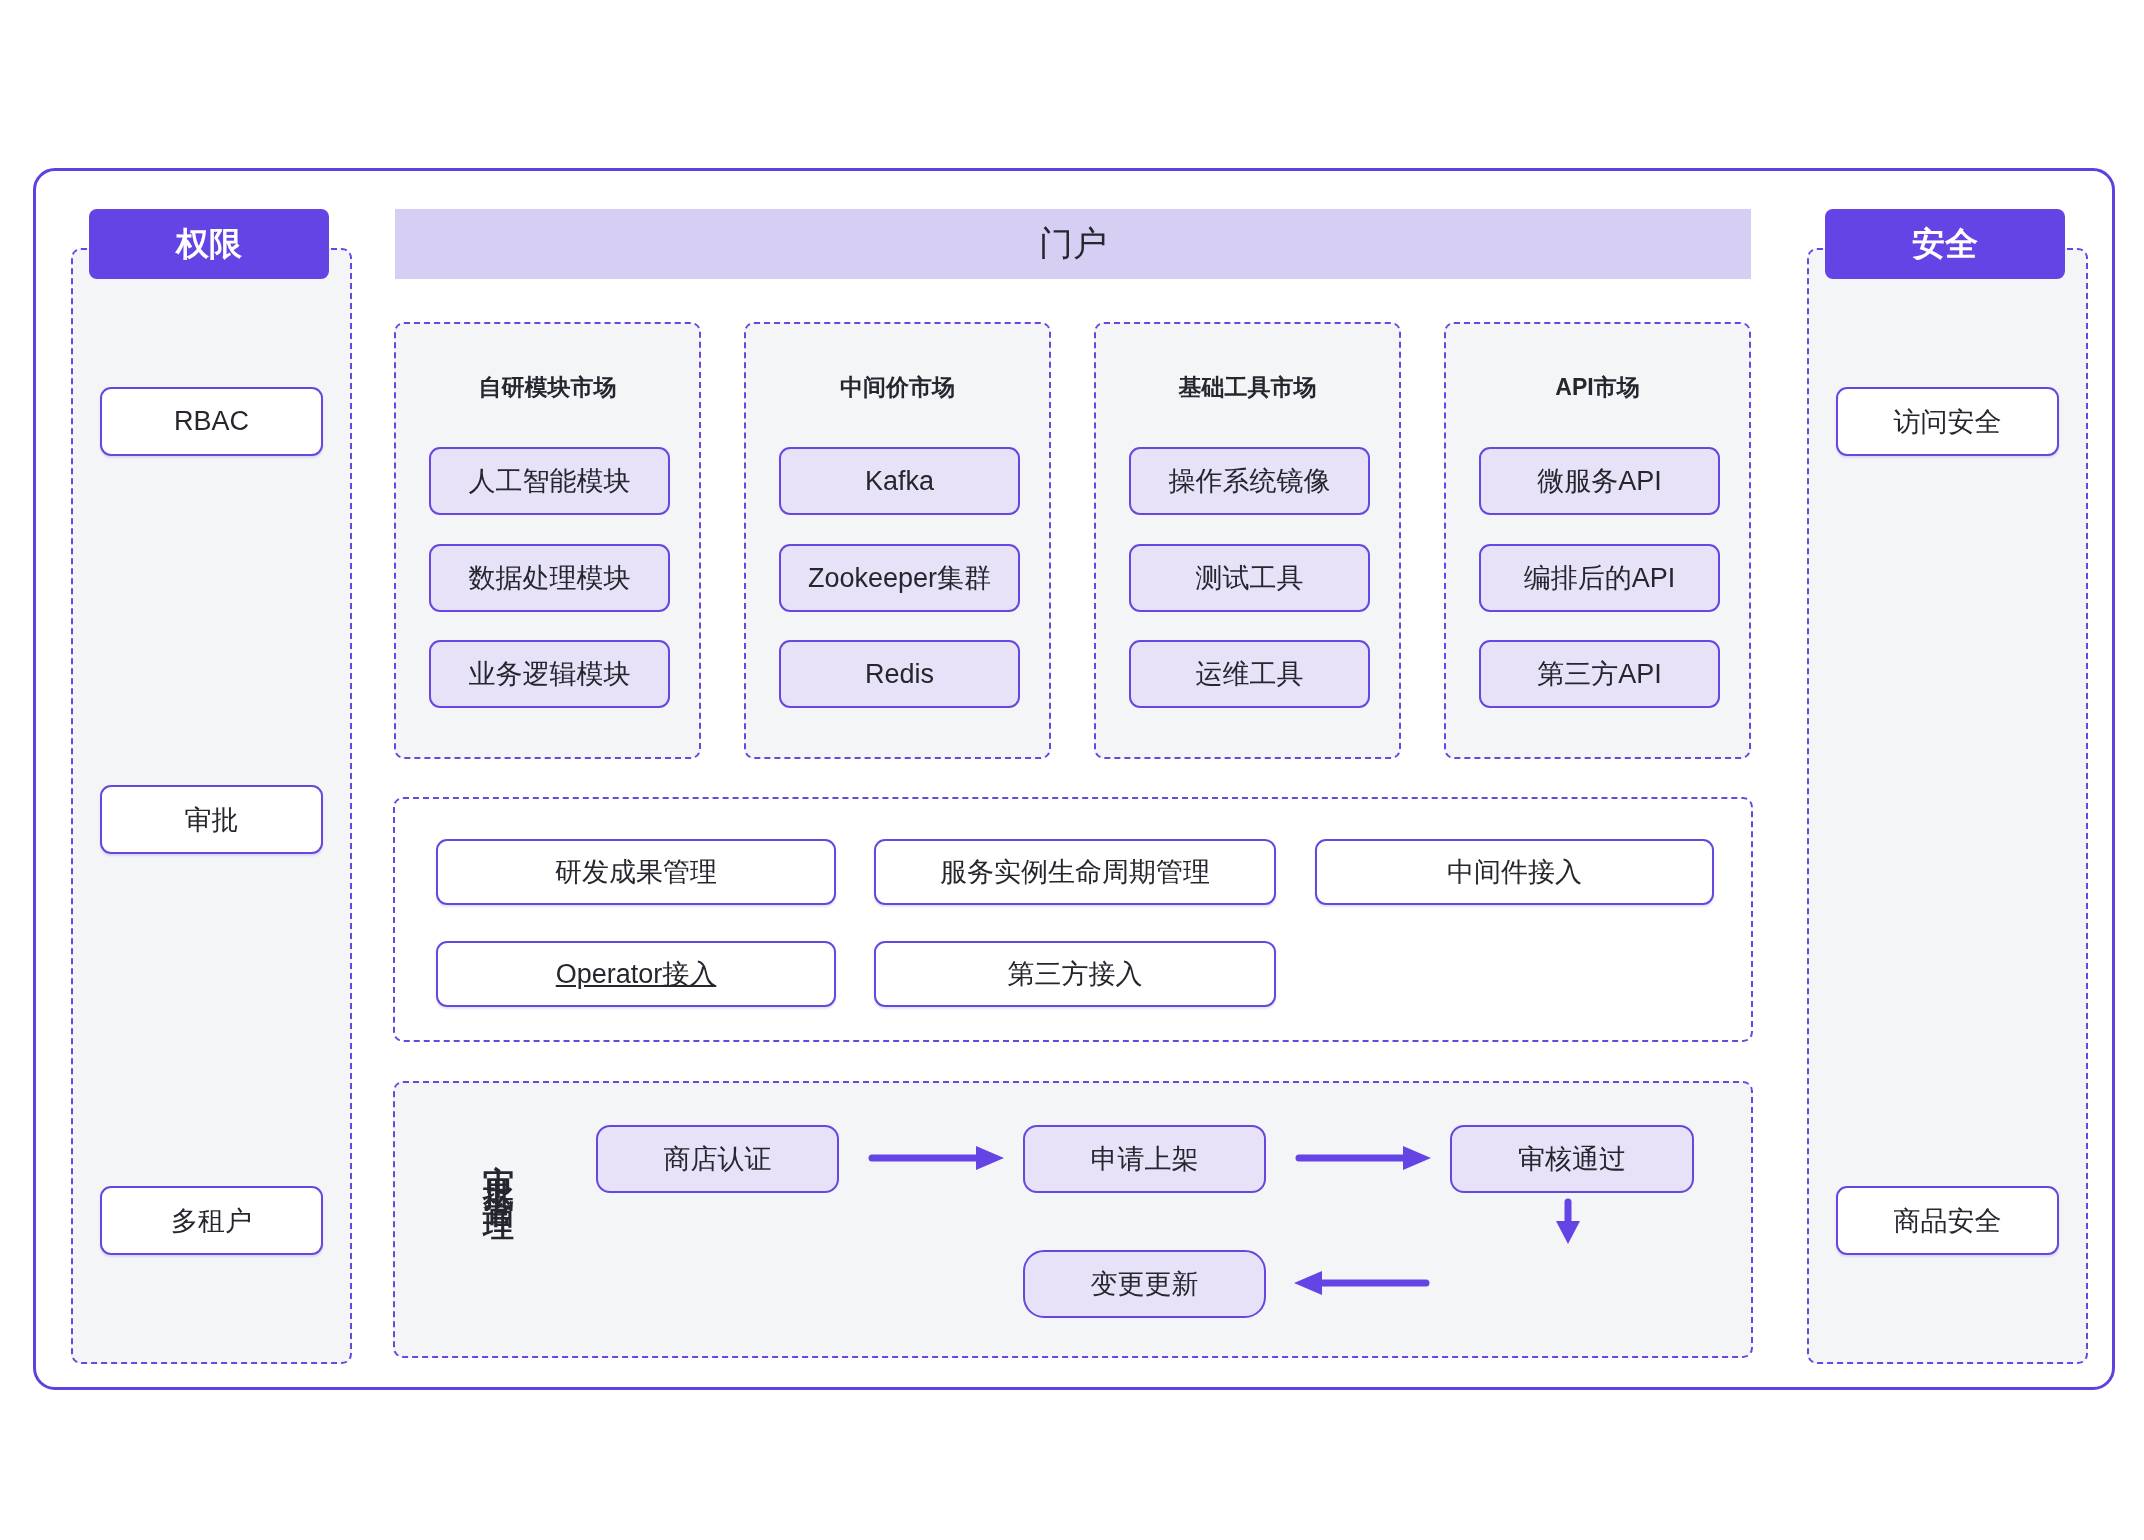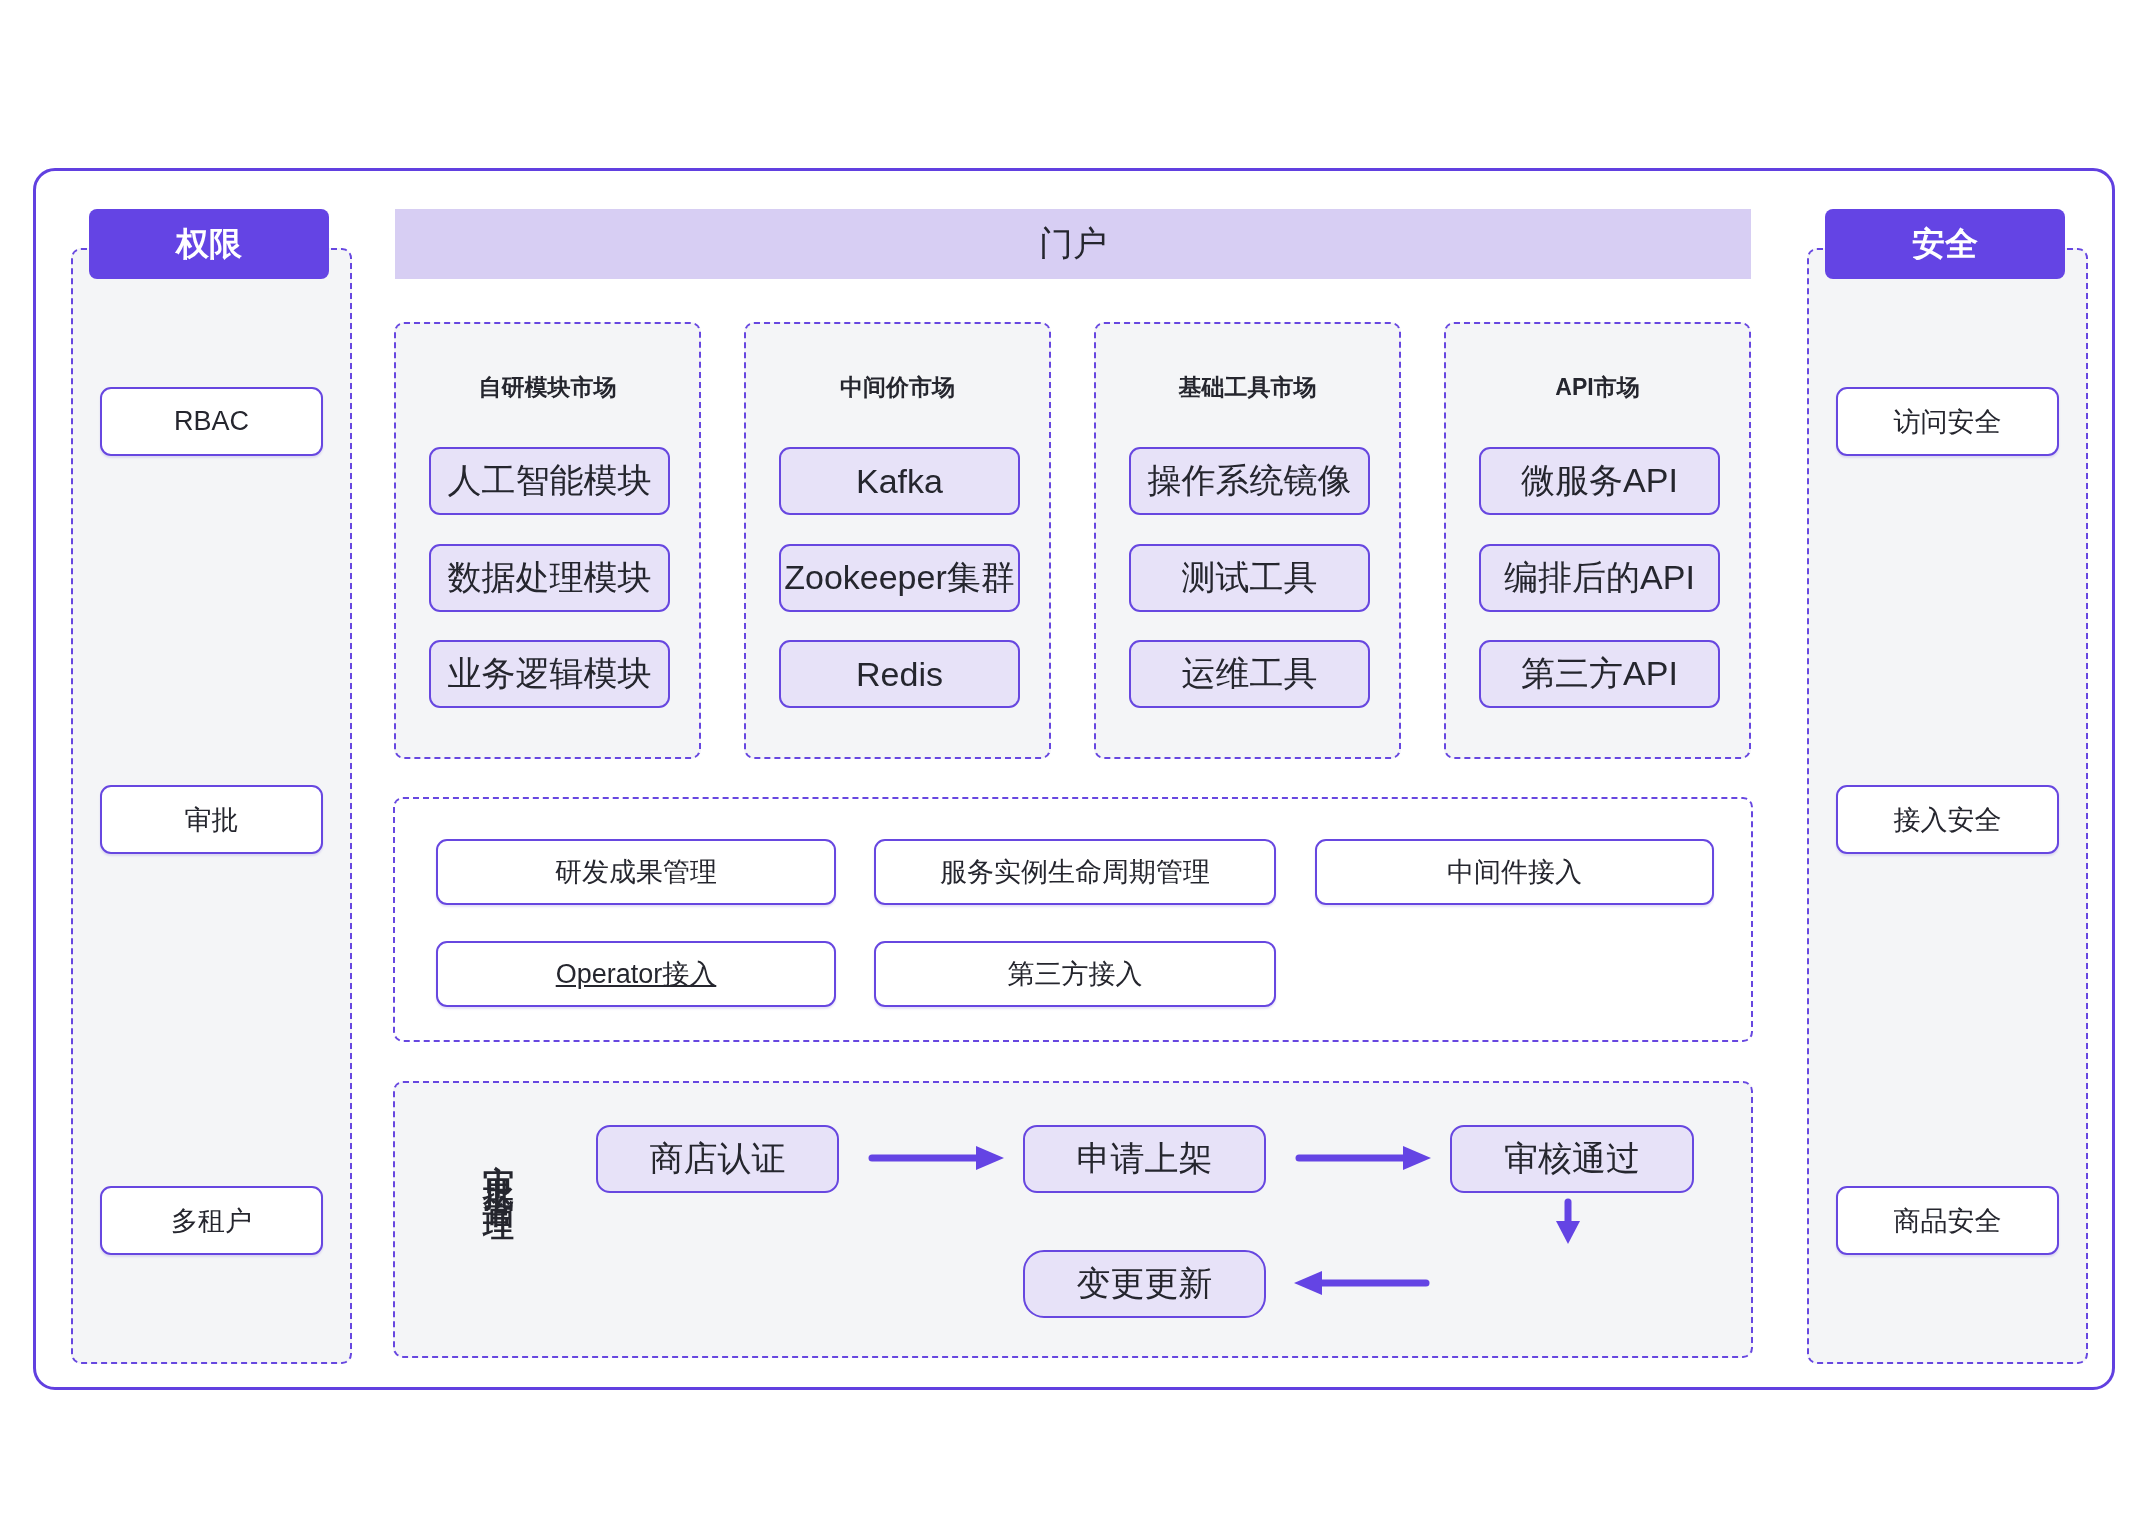--- a/index.html
+++ b/index.html
@@ -19,21 +19,21 @@
 
   .banner{position:absolute;left:395px;top:209px;width:1356px;height:70px;
           background:#D7CEF3;border-radius:0;display:flex;align-items:center;justify-content:center;
           font-size:34px;color:#25262E;}
 
   .white-box{position:absolute;background:#ffffff;border:2.5px solid #6747E0;border-radius:11px;
              display:flex;align-items:center;justify-content:center;font-size:27px;
              box-shadow:0 2px 2px rgba(90,60,200,0.15);}
 
   .lav-box{position:absolute;background:#E7E2F8;border:2.5px solid #6747E0;border-radius:11px;
-           display:flex;align-items:center;justify-content:center;font-size:34px;}
+           display:flex;align-items:center;justify-content:center;font-size:27px;}
 
   .market{position:absolute;top:322px;width:303px;height:433px;background:#F4F5F7;
           border:2px dashed #6747E0;border-radius:10px;}
   .market-title{position:absolute;left:0;top:48px;width:100%;text-align:center;
                 font-size:23px;font-weight:700;}
   .market .lav-box{left:33px;width:237px;height:64px;}
 
   .vlabel{position:absolute;left:480px;top:1140px;width:36px;
           writing-mode:vertical-lr;text-orientation:upright;letter-spacing:15px;
           font-size:31px;font-weight:700;line-height:36px;}
@@ -49,21 +49,20 @@
 
   <div class="dash-panel" style="left:71px;top:248px;width:277px;height:1112px;"></div>
   <div class="hdr" style="left:89px;top:209px;width:240px;">权限</div>
   <div class="white-box" style="left:100px;top:387px;width:219px;height:65px;">RBAC</div>
   <div class="white-box" style="left:100px;top:785px;width:219px;height:65px;">审批</div>
   <div class="white-box" style="left:100px;top:1186px;width:219px;height:65px;">多租户</div>
 
   <div class="dash-panel" style="left:1807px;top:248px;width:277px;height:1112px;"></div>
   <div class="hdr" style="left:1825px;top:209px;width:240px;">安全</div>
   <div class="white-box" style="left:1836px;top:387px;width:219px;height:65px;">访问安全</div>
-  <div class="white-box" style="left:1836px;top:785px;width:219px;height:65px;">接入安全</div>
   <div class="white-box" style="left:1836px;top:1186px;width:219px;height:65px;">商品安全</div>
 
   <div class="banner">门户</div>
 
   <div class="market" style="left:394px;">
     <div class="market-title">自研模块市场</div>
     <div class="lav-box" style="top:123px;">人工智能模块</div>
     <div class="lav-box" style="top:220px;">数据处理模块</div>
     <div class="lav-box" style="top:316px;">业务逻辑模块</div>
   </div>

